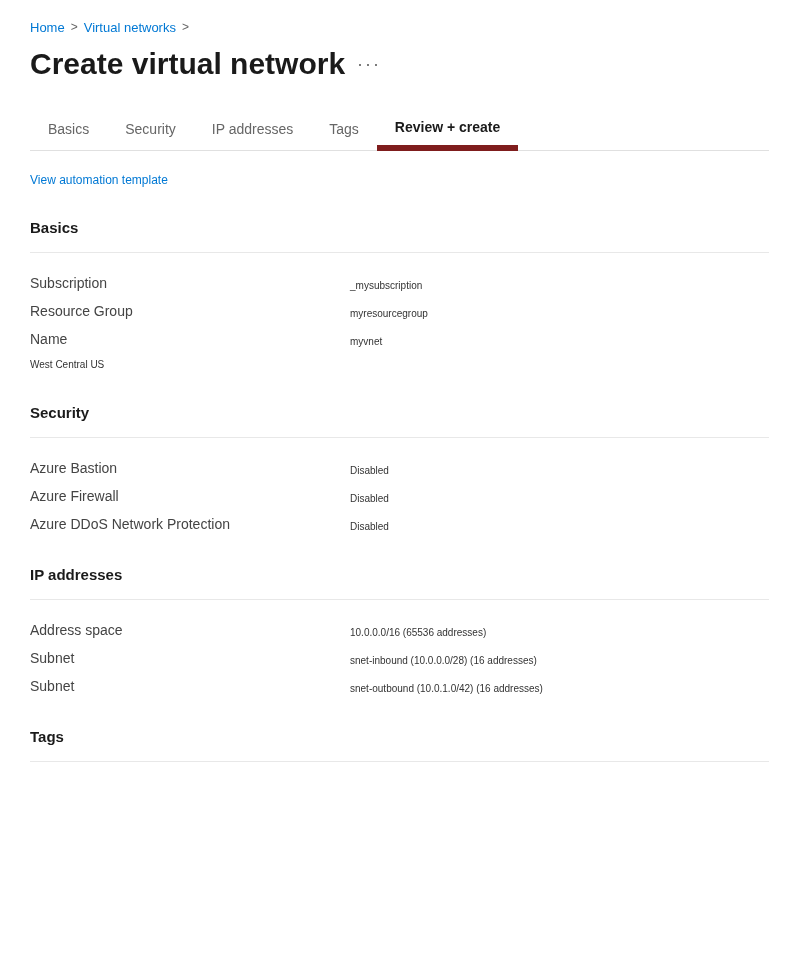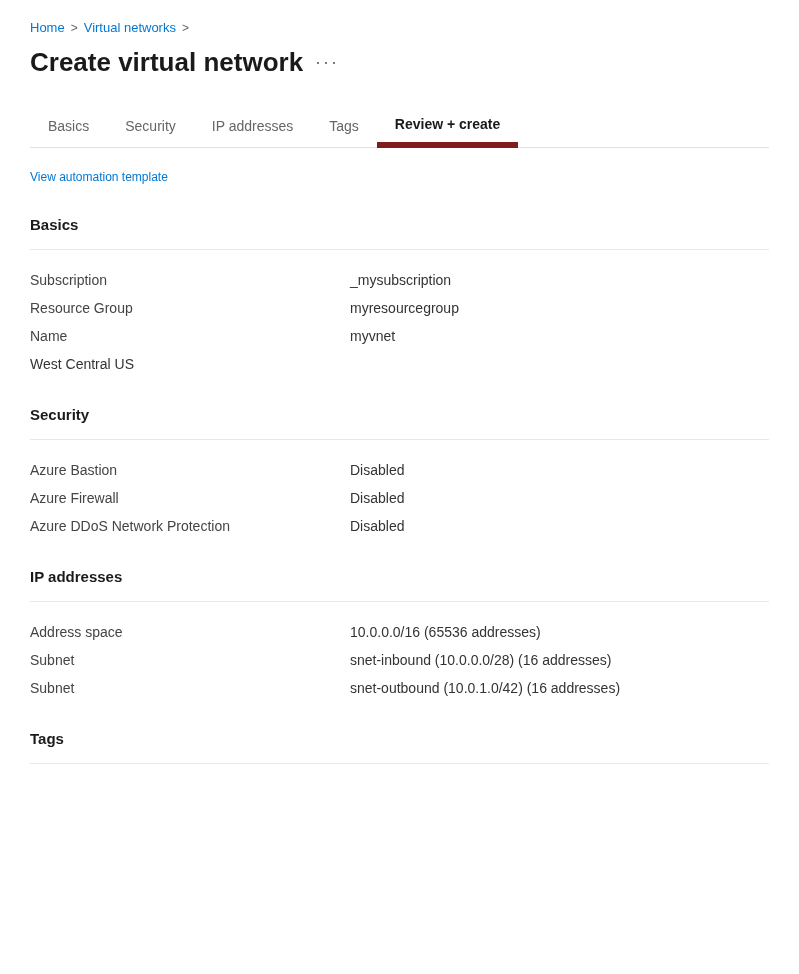--- a/index.html
+++ b/index.html
@@ -11,41 +11,40 @@
       font-family: 'Segoe UI', -apple-system, BlinkMacSystemFont, sans-serif;
       font-size: 14px;
       color: #333;
       background: #fff;
       width: 799px;
       min-height: 974px;
       padding: 20px 30px 40px 30px;
     }
     .breadcrumb {
       display: flex;
-      align-items: center;
       gap: 6px;
       margin-bottom: 12px;
       font-size: 13px;
     }
     .breadcrumb a {
       color: #0078d4;
       text-decoration: none;
     }
     .breadcrumb-separator {
       color: #666;
       font-size: 12px;
     }
     .page-title-row {
       display: flex;
       align-items: center;
       gap: 12px;
       margin-bottom: 28px;
     }
     .page-title {
-      font-size: 26px;
+      font-size: 30px;
       font-weight: 600;
       color: #1a1a1a;
     }
     .ellipsis-btn {
       color: #666;
       font-size: 18px;
       cursor: pointer;
       letter-spacing: 2px;
     }
     .tabs {
@@ -93,21 +92,21 @@
       padding: 6px 0;
     }
     .field-label {
       width: 320px;
       color: #444;
       font-size: 14px;
       flex-shrink: 0;
     }
     .field-value {
       color: #333;
-      font-size: 14px;
+      font-size: 10px;
     }
     .divider {
       border: none;
       border-top: 1px solid #e8e8e8;
       margin: 4px 0 16px 0;
     }
   </style>
 </head>
 <body>
 

